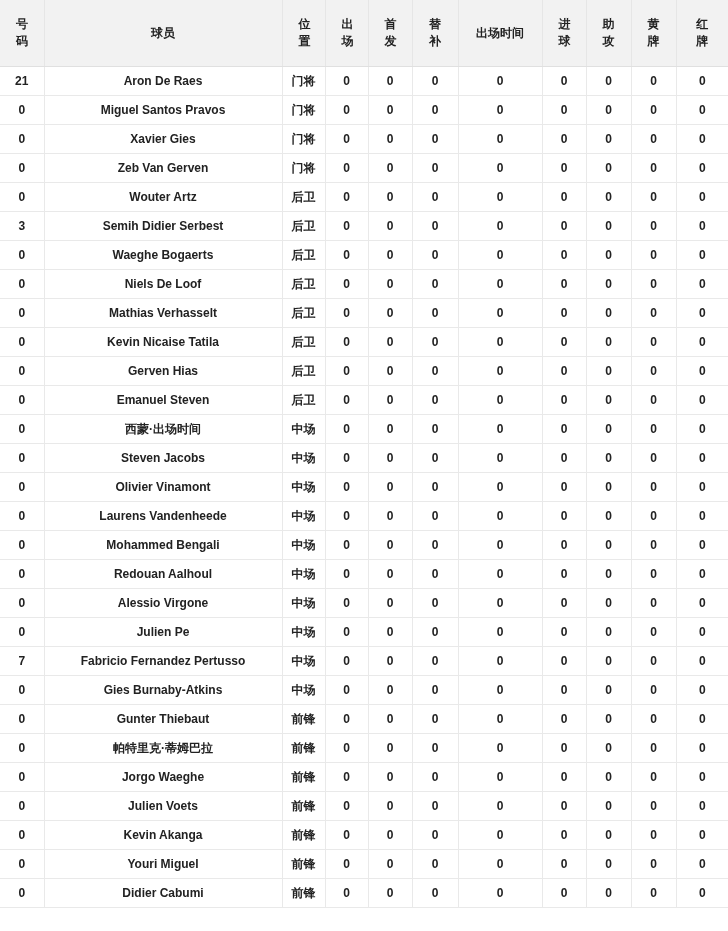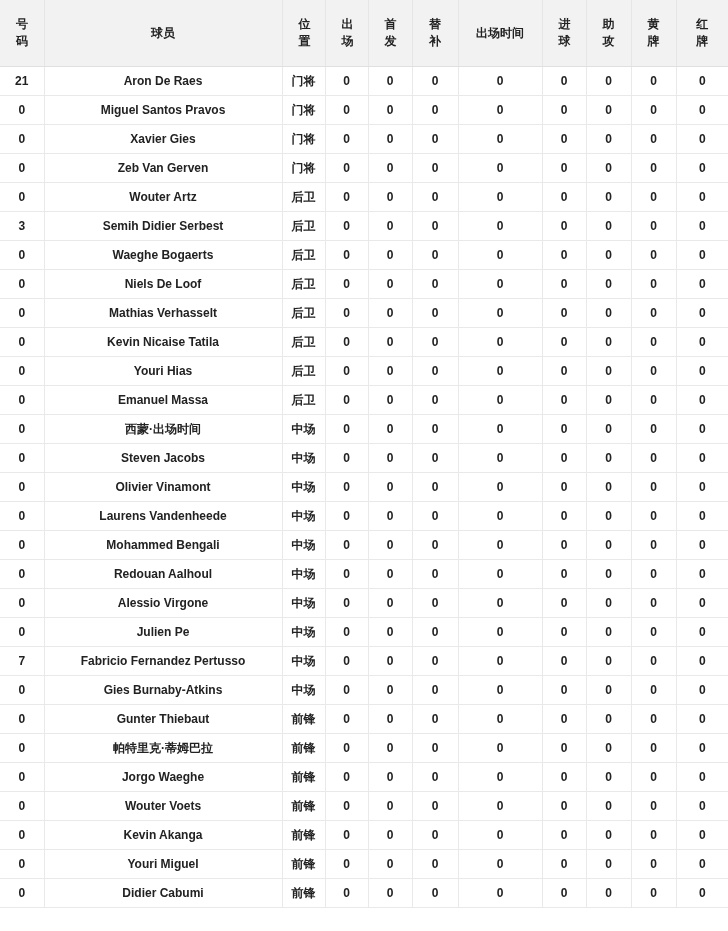--- a/index.html
+++ b/index.html
@@ -219,34 +219,34 @@
     <td>0</td>
     <td>0</td>
     <td>0</td>
     <td>0</td>
     <td>0</td>
     <td>0</td>
     <td>0</td>
   </tr>
         <tr>
     <td>0</td>
-    <td>Youri Hias</td>
-    <td>后卫</td>
-    <td>0</td>
-    <td>0</td>
-    <td>0</td>
-    <td>0</td>
-    <td>0</td>
-    <td>0</td>
-    <td>0</td>
-    <td>0</td>
-  </tr>
-        <tr>
-    <td>0</td>
-    <td>Emanuel Massa</td>
+    <td>Gerven Hias</td>
+    <td>后卫</td>
+    <td>0</td>
+    <td>0</td>
+    <td>0</td>
+    <td>0</td>
+    <td>0</td>
+    <td>0</td>
+    <td>0</td>
+    <td>0</td>
+  </tr>
+        <tr>
+    <td>0</td>
+    <td>Emanuel Steven</td>
     <td>后卫</td>
     <td>0</td>
     <td>0</td>
     <td>0</td>
     <td>0</td>
     <td>0</td>
     <td>0</td>
     <td>0</td>
     <td>0</td>
   </tr>
@@ -414,21 +414,21 @@
     <td>0</td>
     <td>0</td>
     <td>0</td>
     <td>0</td>
     <td>0</td>
     <td>0</td>
     <td>0</td>
   </tr>
         <tr>
     <td>0</td>
-    <td>Wouter Voets</td>
+    <td>Julien Voets</td>
     <td>前锋</td>
     <td>0</td>
     <td>0</td>
     <td>0</td>
     <td>0</td>
     <td>0</td>
     <td>0</td>
     <td>0</td>
     <td>0</td>
   </tr>

